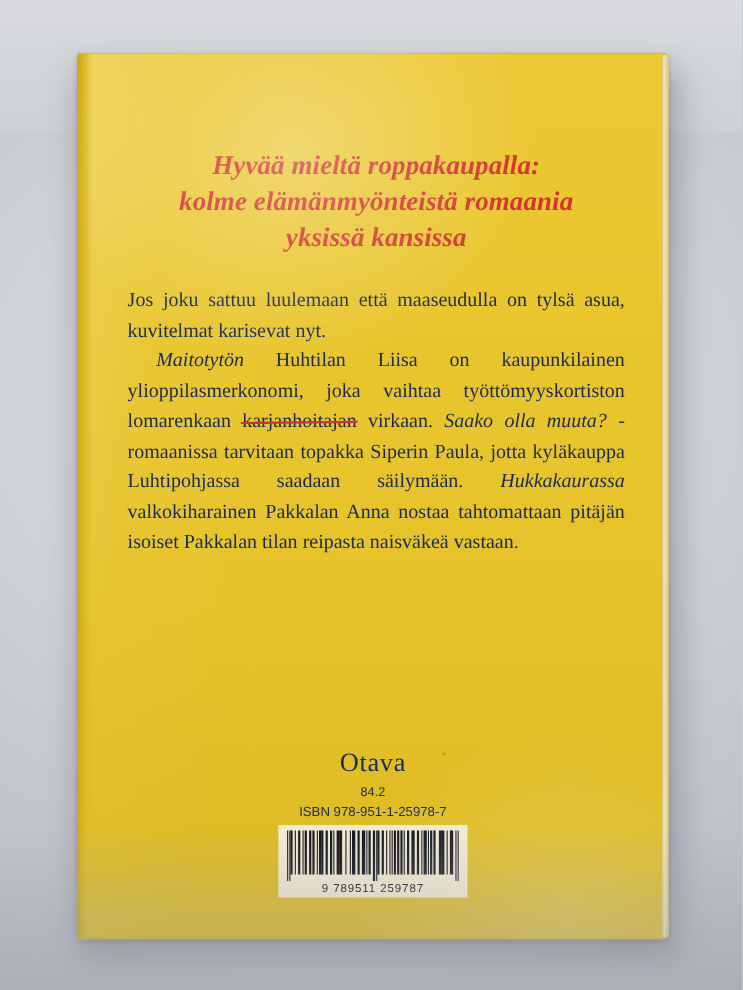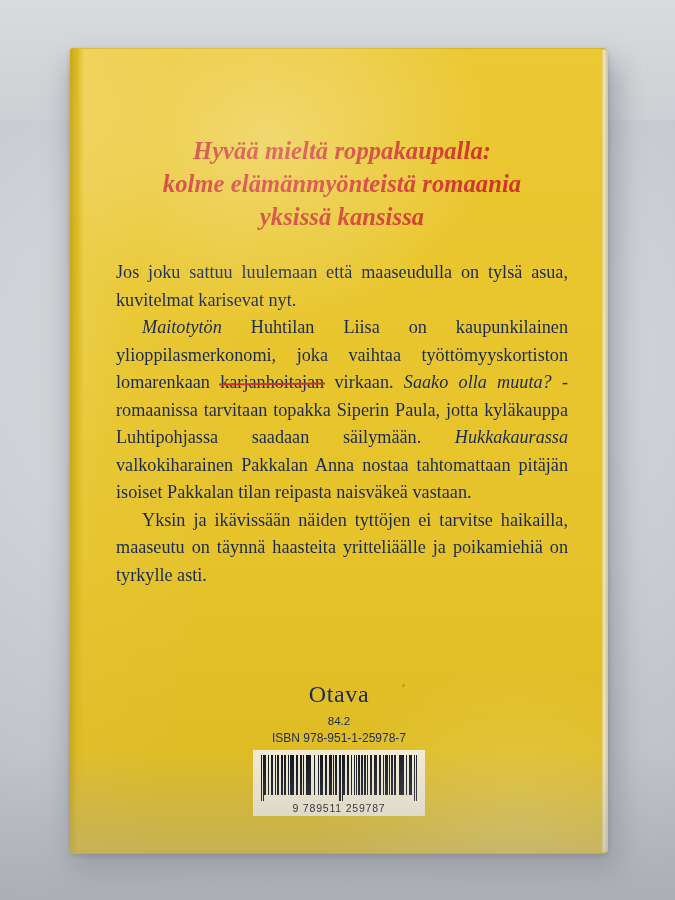--- a/index.html
+++ b/index.html
@@ -234,21 +234,20 @@
 
       <div class="headline">
         <span class="hl-line">Hyvää mieltä roppakaupalla:</span>
         <span class="hl-line">kolme elämänmyönteistä romaania</span>
         <span class="hl-line">yksissä kansissa</span>
       </div>
 
       <div class="blurb">
         <p>Jos joku sattuu luulemaan että maaseudulla on tylsä asua, kuvitelmat karisevat nyt.</p>
         <p><i>Maitotytön</i><span> Huhtilan Liisa on kaupunkilainen ylioppilasmerkonomi, joka vaihtaa työttömyyskortiston lomarenkaan </span><span class="strike">karjanhoitajan</span><span> virkaan. </span><i>Saako olla muuta?</i><span> -romaanissa tarvitaan topakka Siperin Paula, jotta kyläkauppa Luhtipohjassa saadaan säilymään. </span><i>Hukkakaurassa</i><span> valkokiharainen Pakkalan Anna nostaa tahtomattaan pitäjän isoiset Pakkalan tilan reipasta naisväkeä vastaan.</span></p>
-        <p>Yksin ja ikävissään näiden tyttöjen ei tarvitse haikailla, maaseutu on täynnä haasteita yritteliäälle ja poikamiehiä on tyrkylle asti.</p>
       </div>
     </div>
 
     <div class="imprint">
       <div class="publisher">Otava</div>
       <div class="class-code">84.2</div>
       <div class="isbn-text">ISBN 978-951-1-25978-7</div>
     </div>
 
     <div class="barcode-wrap">

